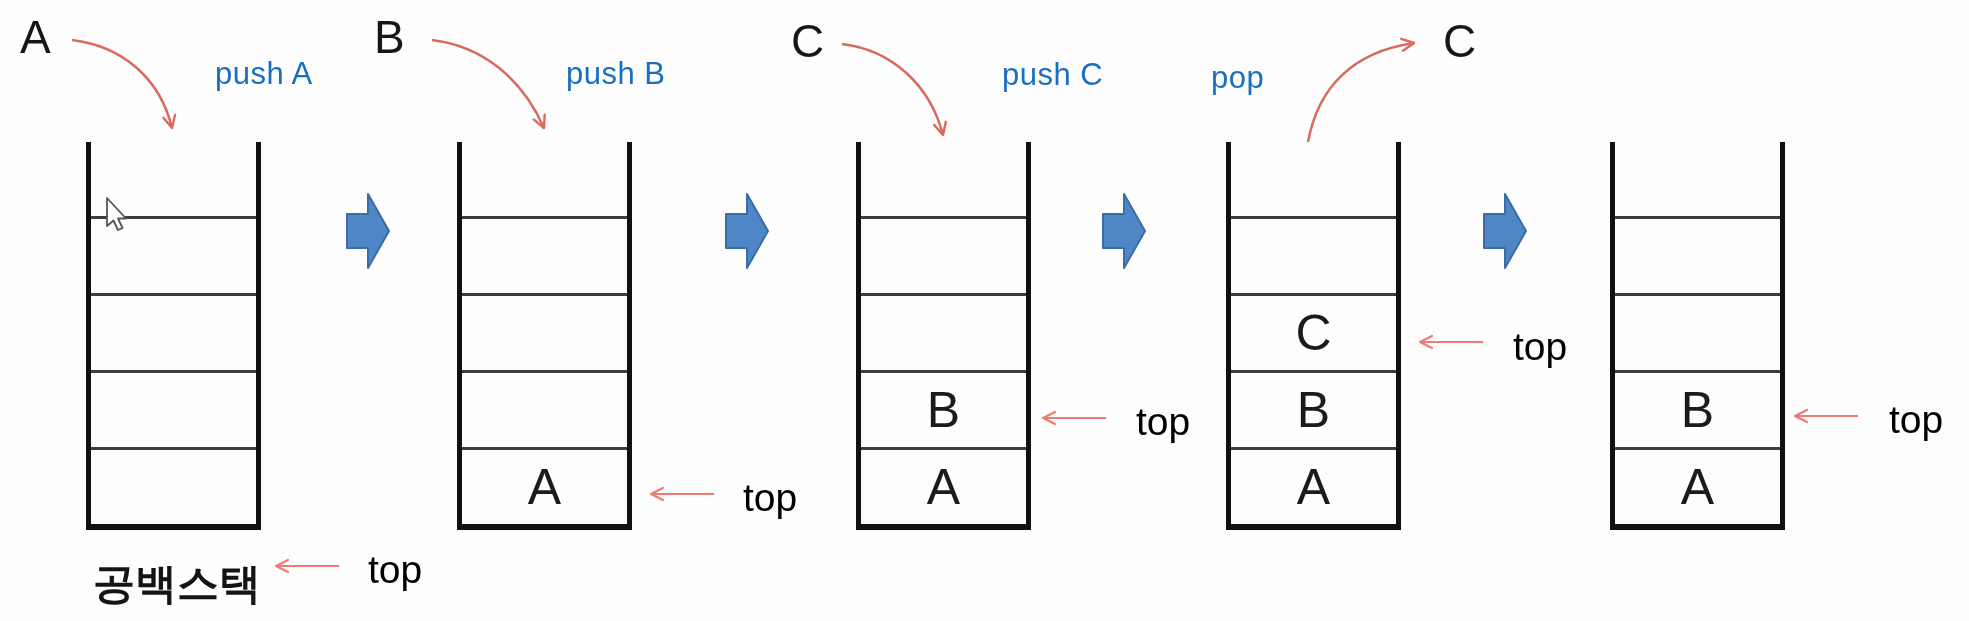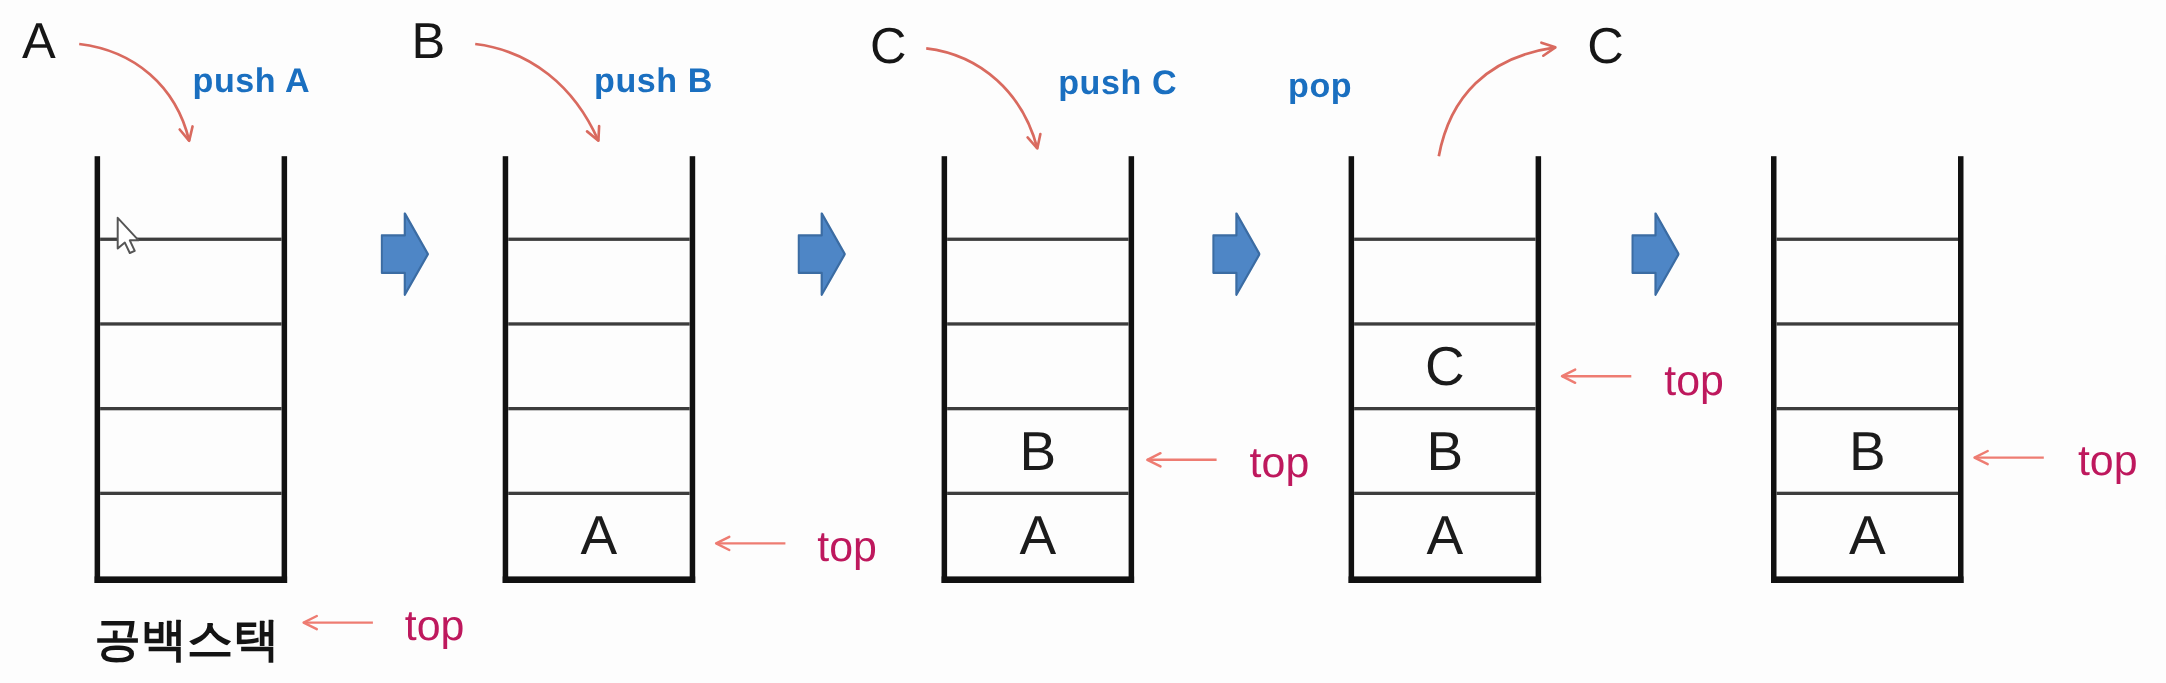--- a/index.html
+++ b/index.html
@@ -15,24 +15,25 @@
     position:absolute;
     font-size:46px;
     font-weight:400;
     color:#161616;
     line-height:1;
   }
   
   .op-label{
     position:absolute;
     font-size:31px;
-    font-weight:700;
+    font-weight:400;
     color:#1a6fc0;
     line-height:1;
     letter-spacing:0.5px;
+    margin-left:40px;
   }
   
   .stack{
     position:absolute;
     top:142px;
     width:175px;height:388px;
     box-sizing:border-box;
     border-left:5px solid #111;
     border-right:5px solid #111;
     border-bottom:6px solid #111;
@@ -45,34 +46,33 @@
     font-weight:400;
     color:#1b1b1b;
     box-sizing:border-box;
   }
   .cell + .cell{border-top:3px solid #3d3d3d;}
   
   .top-label{
     position:absolute;
     font-size:39px;
     font-weight:400;
-    color:#be185d;
+    color:#000000;
     line-height:1;
   }
   
   .caption{
     position:absolute;
     left:86px;top:563px;
     width:175px;
-    text-align:left;
+    text-align:right;
     font-size:42px;
     font-weight:700;
     color:#141414;
     line-height:1;
-    font-family:Liberation Mono, monospace;
   }
   .block-arrow{position:absolute;top:193px;}
   .overlay{
     position:absolute;left:0;top:0;
     pointer-events:none;
   }
 </style>
 </head>
 <body>
 
@@ -84,21 +84,21 @@
     <div class="cell"></div>
     <div class="cell"></div>
     <div class="cell"></div>
     <div class="cell"></div>
     <div class="cell"></div>
   </div>
   <div class="top-label" style="left:368px;top:550px;">top</div>
   <div class="caption">공백스택</div>
 
   <div class="item-letter" style="left:374px;top:14px;">B</div>
-  <div class="op-label" style="left:540px;top:58px;">push B</div>
+  <div class="op-label" style="left:526px;top:58px;">push B</div>
   <div class="stack" style="left:457px;">
     <div class="cell"></div>
     <div class="cell"></div>
     <div class="cell"></div>
     <div class="cell"></div>
     <div class="cell">A</div>
   </div>
   <div class="top-label" style="left:743px;top:478px;">top</div>
 
   <div class="item-letter" style="left:791px;top:18px;">C</div>

